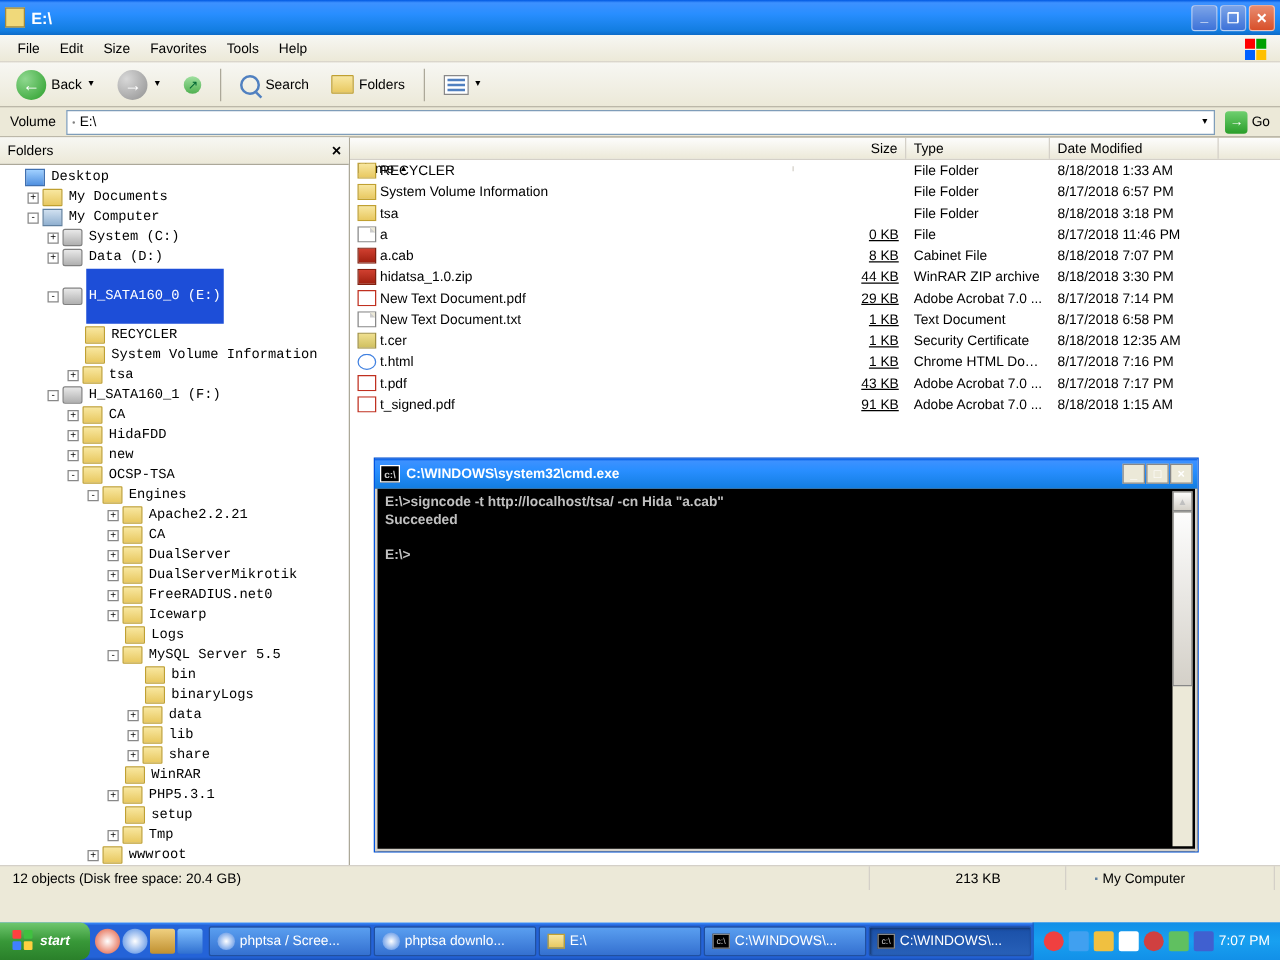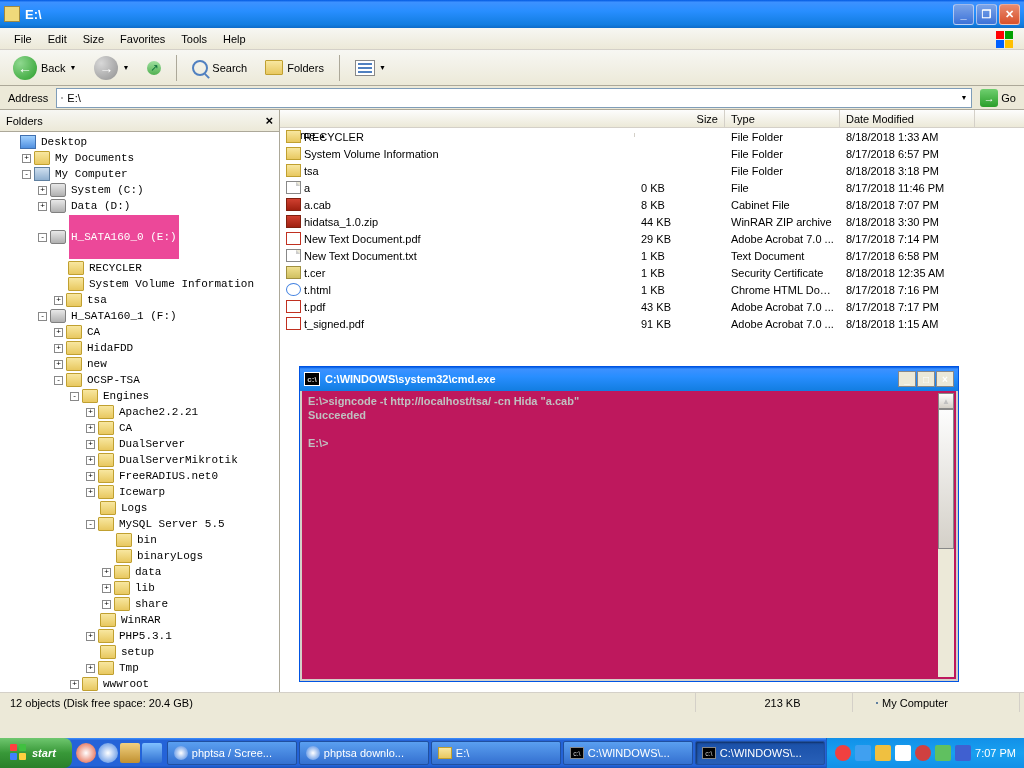--- a/index.html
+++ b/index.html
@@ -44,54 +44,54 @@
 .folders-header .x { margin-left: auto; font-size: 13px; font-weight: bold; }
 .tree { flex: 1; overflow-y: auto; padding: 2px; }
 .tree-item { display: flex; align-items: center; padding: 1px 0; white-space: nowrap; }
 .tree-item .exp { width: 9px; height: 9px; border: 1px solid #888; display: flex; align-items: center; justify-content: center; font-size: 8px; line-height: 1; margin-right: 3px; background: white; }
 .tree-item .noexp { width: 11px; margin-right: 3px; }
 .tree-item .ticon { width: 16px; height: 14px; margin-right: 3px; }
 .ticon.folder { background: linear-gradient(#f8e7a0, #e8c860); border: 1px solid #c0a030; border-radius: 1px; }
 .ticon.drive { background: linear-gradient(#e8e8e8, #b0b0b0); border: 1px solid #808080; border-radius: 2px; }
 .ticon.desktop { background: linear-gradient(#a0d0ff, #5090e0); border: 1px solid #4070b0; }
 .ticon.computer { background: linear-gradient(#d0e0f0, #90b0d0); border: 1px solid #6080a0; }
-.tree-item.selected span.label { background: #ec4899; color: white; padding: 16px 2px; text-align: center; }
+.tree-item.selected span.label { background: #1d4ed8; color: white; padding: 16px 2px; text-align: center; }
 .tree-item span.label { padding: 0 2px; font-family: Liberation Mono, monospace; }
 
 
 .files-pane { flex: 1; background: white; display: flex; flex-direction: column; }
 .cols { height: 18px; background: linear-gradient(#fdfdfd, #ece9d8); border-bottom: 1px solid #d4d0c8; display: flex; }
 .col { border-right: 1px solid #d4d0c8; padding: 2px 6px; display: flex; align-items: center; }
 .col.name { width: 355px; margin-top: 23px; }
 .col.size { width: 90px; justify-content: flex-end; }
 .col.type { width: 115px; }
 .col.date { width: 135px; }
 .files { flex: 1; position: relative; }
 .file-row { display: flex; align-items: center; height: 17px; }
 .fcell { padding: 0 6px; overflow: hidden; white-space: nowrap; text-overflow: ellipsis; }
 .fcell.name { width: 355px; display: flex; align-items: center; gap: 3px; }
-.fcell.size { width: 90px; text-align: left; }
+.fcell.size { width: 90px; text-align: right; text-decoration: underline; }
 .fcell.type { width: 115px; }
 .fcell.date { width: 135px; }
 .ficon { width: 15px; height: 13px; flex-shrink: 0; }
 .ficon.folder { background: linear-gradient(#f8e7a0, #e8c860); border: 1px solid #c0a030; }
 .ficon.file { background: white; border: 1px solid #888; position: relative; }
 .ficon.file::after { content:""; position:absolute; top:0; right:0; border-width: 0 4px 4px 0; border-style: solid; border-color: #ece9d8 #ece9d8 #ccc #ccc; }
 .ficon.pdf { background: white; border: 1px solid #c03020; }
 .ficon.zip { background: linear-gradient(#d04030, #a02010); border: 1px solid #802010; }
 .ficon.html { background: white; border: 1px solid #4080e0; border-radius: 50%; }
 .ficon.cer { background: linear-gradient(#f0e090, #d0c060); border: 1px solid #a09040; }
 
 
 .cmdwin { position: absolute; left: 299px; top: 366px; width: 660px; height: 316px; background: #ece9d8; border: 1px solid #0054e3; }
 .cmdtitle { height: 24px; background: linear-gradient(#0058e1, #3d91ff 8%, #288eff 40%, #127de0); display: flex; align-items: center; padding: 0 4px; color: white; font-weight: bold; }
 .cmdtitle .cicon { width: 16px; height: 14px; background: black; border: 1px solid white; margin-right: 5px; display:flex; align-items:center; justify-content:center; font-size:8px; color:#ccc;}
 .cmdbtns { margin-left: auto; display: flex; gap: 1px; }
 .cmdbtn { width: 18px; height: 16px; background: #ece9d8; border: 1px solid #888; display: flex; align-items: center; justify-content: center; font-size: 10px; font-weight: bold; }
-.cmdbody { background: #be185d; color: #c0c0c0; font-family: 'Courier New', monospace; font-size: 12px; padding: 4px 6px; height: calc(100% - 24px); white-space: pre; border: 2px solid #d4d0c8; border-top: none; position: relative; font-weight: bold;}
+.cmdbody { background: #000000; color: #c0c0c0; font-family: 'Courier New', monospace; font-size: 12px; padding: 4px 6px; height: calc(100% - 24px); white-space: pre; border: 2px solid #d4d0c8; border-top: none; position: relative; font-weight: bold;}
 .cmdscroll { position: absolute; right: 2px; top: 2px; bottom: 2px; width: 16px; background: #ece9d8; }
 .cmdscroll .sbtn { height: 16px; background: linear-gradient(#fdfdfd, #d4d0c8); border: 1px solid #888; display:flex; align-items:center; justify-content:center; font-size:8px;}
 .cmdscroll .thumb { height: 140px; background: linear-gradient(#fdfdfd, #d4d0c8); border: 1px solid #888; margin-top: 0px; }
 
 
 .statusbar { height: 20px; background: #ece9d8; border-top: 1px solid #d4d0c8; display: flex; align-items: center; padding: 0 4px; gap: 17px; }
 .statusbar .cell { border: 1px solid #d4d0c8; border-width: 0 1px 0 0; padding: 0 6px; height: 100%; display: flex; align-items: center; }
 
 
 .taskbar { position: absolute; bottom: 0; left: 0; right: 0; height: 30px; background: linear-gradient(#3d91ff, #2463d8 8%, #2463d8 92%, #1850b8); display: flex; align-items: stretch; }
@@ -158,21 +158,21 @@
     <span>Folders</span>
   </div>
   <div class="tsep"></div>
   <div class="tbtn">
     <div class="views-icon"></div>
     <span class="dropdown-arrow">▼</span>
   </div>
 </div>
 
 <div class="addressbar">
-  <span class="label">Address</span>
+  <span class="label">Volume</span>
   <div class="input">
     <div class="ticon drive"></div>
     <span style="flex:1">E:\</span>
     <span class="dropdown-arrow">▼</span>
   </div>
   <div class="gobtn">
     <div class="gosq">→</div>
     <span>Go</span>
   </div>
 </div>

